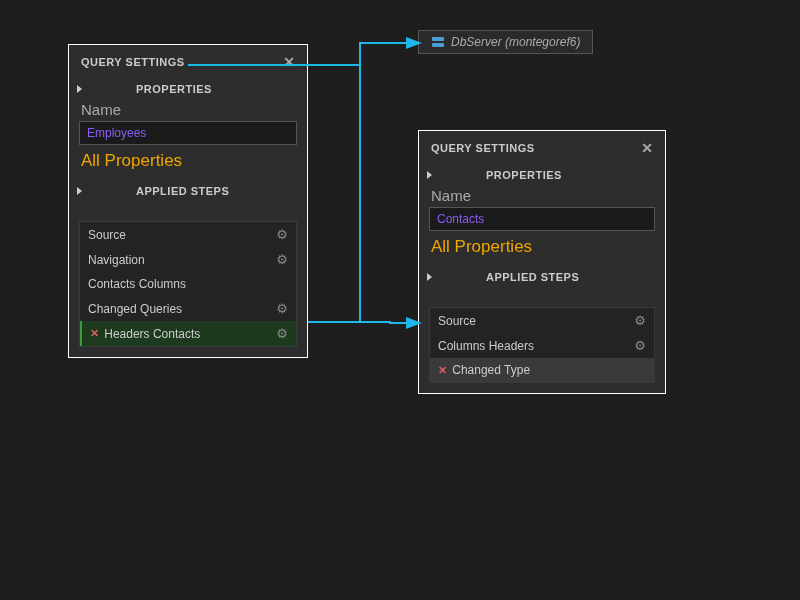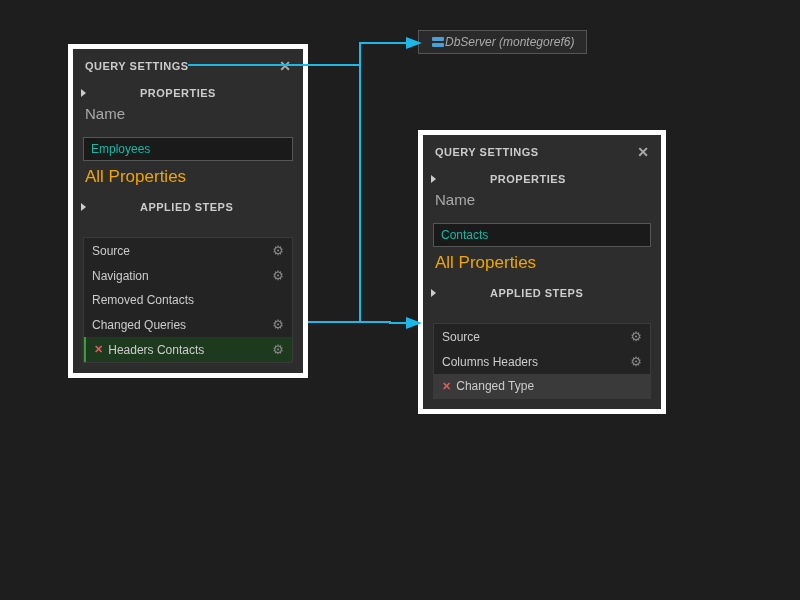--- a/index.html
+++ b/index.html
@@ -11,21 +11,21 @@
       font-size: 12px;
       color: #cccccc;
       overflow: hidden;
       position: relative;
     }
 
     
     .query-panel {
       position: absolute;
       background: #2d2d2d;
-      border: 5px solid #ffffff;
+      border: 1px solid #ffffff;
       width: 235px;
     }
 
     .panel-left {
       left: 68px;
       top: 44px;
       width: 240px;
     }
 
     .panel-right {
@@ -81,25 +81,25 @@
     }
 
     .prop-label {
       font-size: 15px;
       color: #aaa;
       padding: 2px 12px 3px 12px;
     }
 
     .name-input {
       display: block;
-      margin: 12px 10px 6px 10px;
+      margin: 0 10px 6px 10px;
       width: calc(100% - 20px);
       background: #1a1a1a;
       border: 1px solid #555;
-      color: #14b8a6;
+      color: #8b5cf6;
       padding: 4px 7px;
       font-size: 12px;
       font-family: inherit;
       outline: none;
     }
 
     .all-properties-link {
       color: #f0a500;
       font-size: 17px;
       padding: 0 12px 8px 12px;
@@ -155,20 +155,21 @@
     
     .db-server-tag {
       position: absolute;
       top: 30px;
       left: 418px;
       background: #2a2a2a;
       border: 1px solid #555;
       padding: 4px 12px;
       display: flex;
       align-items: center;
+      gap: 6px;
       font-size: 12px;
       color: #aaa;
       font-style: italic;
     }
 
     
     .arrows-svg {
       position: absolute;
       top: 0;
       left: 0;
@@ -221,21 +222,21 @@
 
     <div class="step-item">
       <span class="step-left">
         <span>Navigation</span>
       </span>
       <span class="gear-icon">⚙</span>
     </div>
 
     <div class="step-item">
       <span class="step-left">
-        <span>Removed Contacts</span>
+        <span>Contacts Columns</span>
       </span>
     </div>
 
     <div class="step-item">
       <span class="step-left">
         <span>Changed Queries</span>
       </span>
       <span class="gear-icon">⚙</span>
     </div>
 

